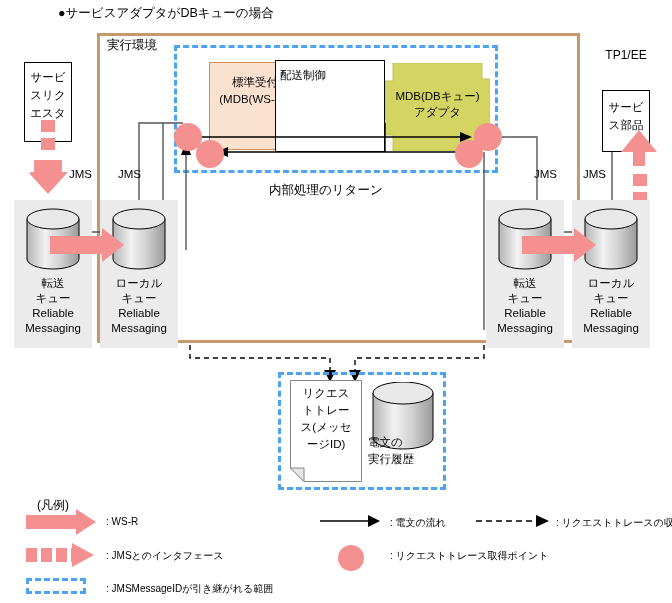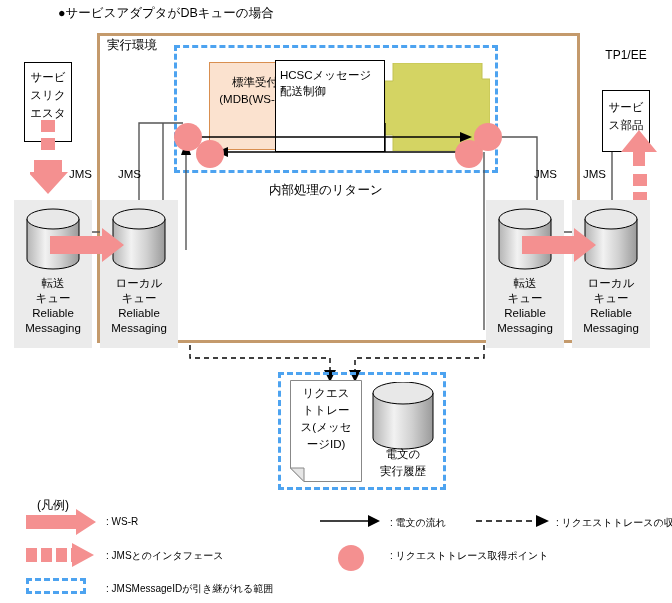--- a/index.html
+++ b/index.html
@@ -98,28 +98,31 @@
   <rect x="11" y="18" width="14" height="12" fill="#f49090"></rect>
   <polygon points="4,40 32,40 32,52 38,52 18,74 -2,52 4,52" fill="#f49090"></polygon>
 </svg>
 
 <div class="abs ctr" id="box-uketsuke">
   <div>標準受付</div>
   <div>(MDB(WS-R))</div>
 </div>
 
 <div class="abs" id="box-hcsc">
-  <div>HCSCメッセージ</div>
   <div>配送制御</div>
 </div>
 
 <div class="abs" id="box-mdb">
   <svg width="105" height="88" style="position:absolute;left:0;top:0;">
     <path d="M8,0 H97 V16 H105 V70 H97 V88 H8 V72 H0 V18 H8 Z" fill="#d4d463" stroke="#c2c252" stroke-width="1"></path>
   </svg>
+  <div class="lbl">
+    <div>MDB(DBキュー)</div>
+    <div>アダプタ</div>
+  </div>
 </div>
 
 <svg class="abs" style="left:0;top:0;" width="672" height="603">
 
   <path d="M139,205 L139,123 L183,123" fill="none" stroke="#555" stroke-width="1.4"></path>
 
   <path d="M196,137 L460,137" fill="none" stroke="#000" stroke-width="1.4"></path>
   <polygon points="460,132 472,137 460,142" fill="#000"></polygon>
 
   <path d="M472,152 L228,152" fill="none" stroke="#000" stroke-width="1.4"></path>
@@ -266,21 +269,21 @@
         <linearGradient id="cg2" x1="0" y1="0" x2="1" y2="0">
       <stop offset="0%" stop-color="#b4b4b4"></stop>
           <stop offset="35%" stop-color="#f2f2f2"></stop>
       <stop offset="65%" stop-color="#d0d0d0"></stop>
           <stop offset="100%" stop-color="#9a9a9a"></stop>
     </linearGradient>
       </defs>
     <path d="M1,11 L1,56 A30,11 0 0 0 61,56 L61,11 Z" fill="url(#cg2)" stroke="#000" stroke-width="1"></path>
     <ellipse cx="31" cy="11" rx="30" ry="11" fill="#e8e8e8" stroke="#000" stroke-width="1"></ellipse>
   </svg>
-  <div style="position:absolute;left:-4px;top:64px;width:70px;text-align:center;font-size:11.5px;line-height:17px;">
+  <div style="position:absolute;left:-4px;top:52px;width:70px;font-size:11.5px;line-height:17px;">
     <div>電文の</div>
     <div>実行履歴</div>
   </div>
 </div>
 
 <div class="abs" id="legend-title">(凡例)</div>
 
 <svg class="abs" style="left:26px;top:509px;" width="72" height="26">
   <polygon points="0,6 50,6 50,0 70,13 50,26 50,20 0,20" fill="#f49090"></polygon>
 </svg>

